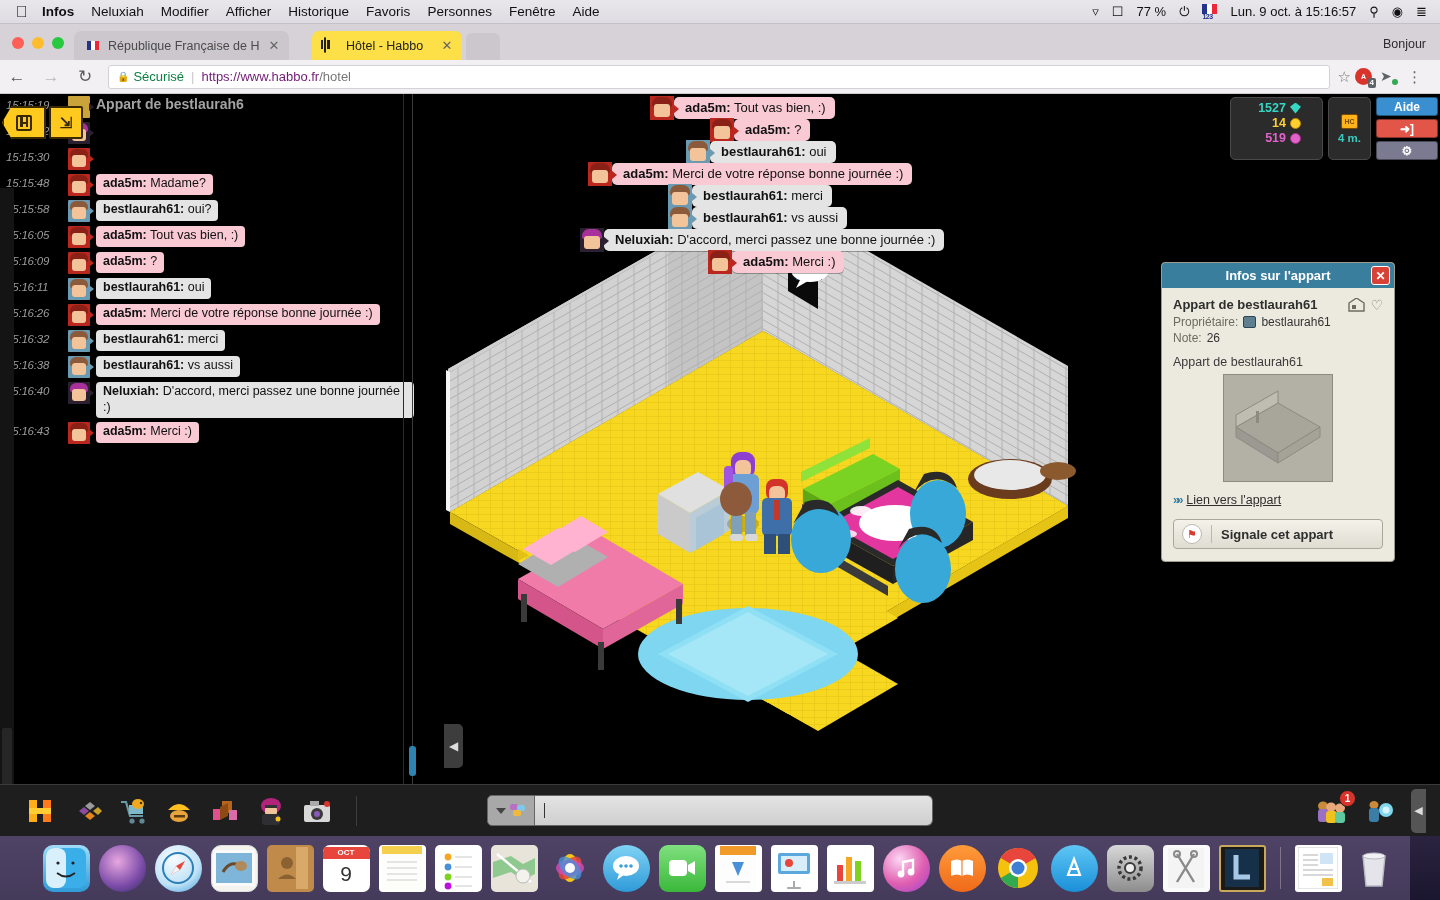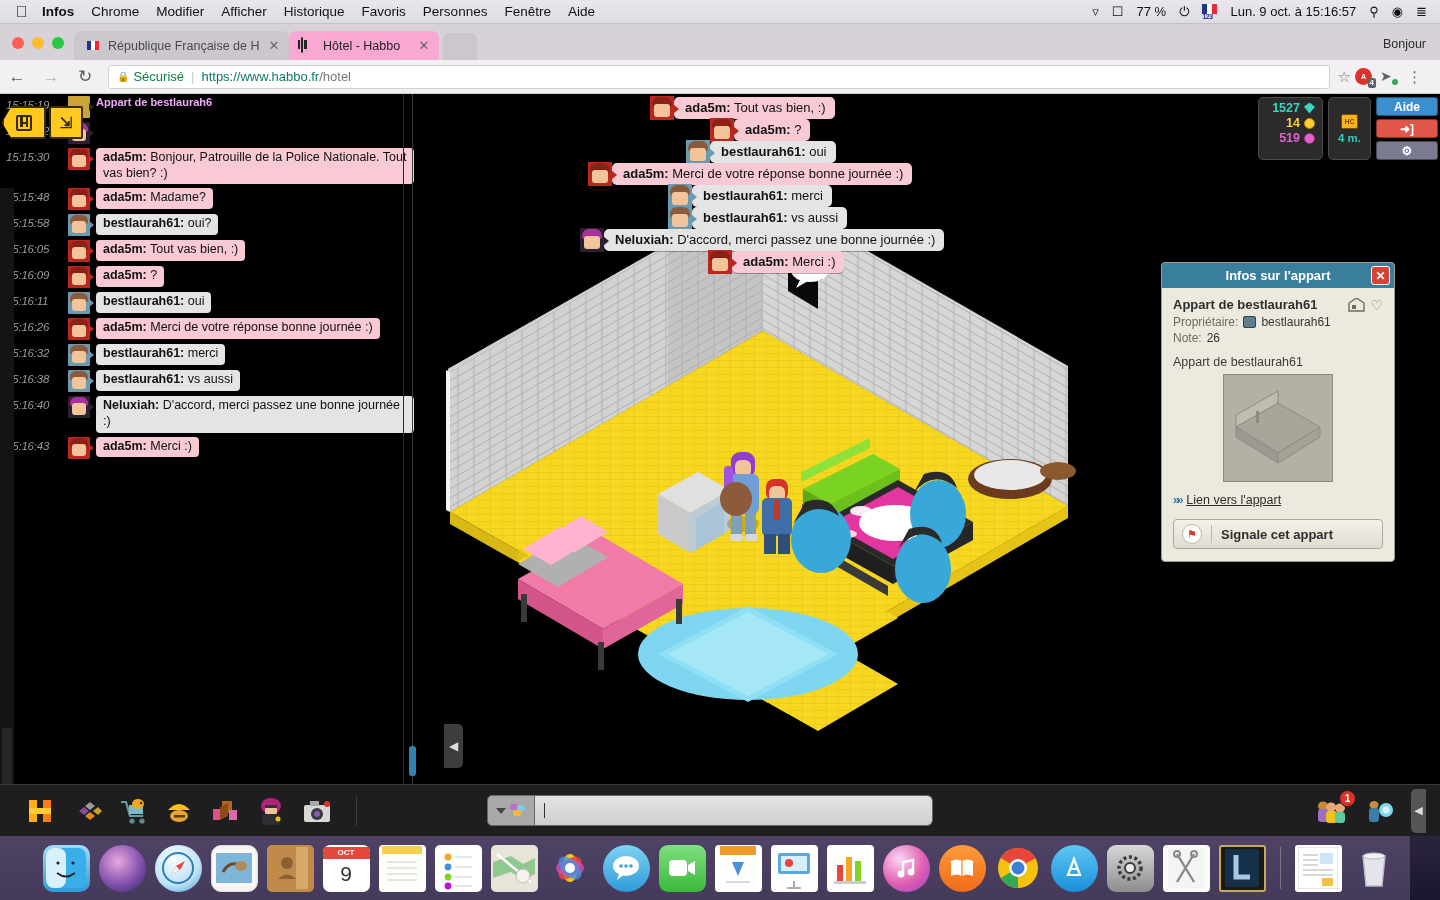--- a/index.html
+++ b/index.html
@@ -38,21 +38,21 @@
   .traffic { display: flex; gap: 8px; padding: 0 10px 11px 12px; align-items: center; }
   .dot { width: 12px; height: 12px; border-radius: 50%; }
   .dot.r { background: #ff5f57; } .dot.y { background: #ffbd2e; } .dot.g { background: #28c840; }
   .tab {
     height: 29px; display: flex; align-items: center; gap: 7px;
     padding: 0 8px 0 12px; font-size: 12.5px; color: #3c3c3c;
     border-radius: 7px 7px 0 0; min-width: 150px; max-width: 215px;
     position: relative;
   }
   .tab.inactive { background: #cbc7cc; color: #4a4a4a; }
-  .tab.active { background: #f9a8d4; color: #222; }
+  .tab.active { background: #fde047; color: #222; margin-left: 23px; }
   .tab .lbl { flex: 1; overflow: hidden; white-space: nowrap; text-overflow: clip; }
   .tab .x { font-size: 13px; color: #666; width: 14px; text-align: center; }
   .tab-fav { width: 15px; height: 15px; flex: 0 0 15px; }
   .habbo-fav {
     width: 15px; height: 15px; background: #ffcc00; border: 1.5px solid #222;
     border-radius: 2px; position: relative;
   }
   .habbo-fav:before, .habbo-fav:after {
     content:''; position: absolute; background: #222;
   }
@@ -70,21 +70,21 @@
   .navbtn { width: 34px; text-align: center; font-size: 17px; color: #5a5a5a; }
   .navbtn.dim { color: #b8b8b8; }
   .urlbox {
     flex: 1; height: 24px; margin: 0 8px 0 6px; background: #fff;
     border: 1px solid #d4d1d6; border-radius: 3px;
     display: flex; align-items: center; padding: 0 8px; font-size: 13px;
   }
   .lock { color: #0b8043; font-size: 10px; margin-right: 4px; }
   .sec { color: #0b8043; margin-right: 7px; }
   .sep { color: #c8c8c8; margin-right: 7px; }
-  .url-dark { color: #0f766e; } .url-dim { color: #777; text-align: right; }
+  .url-dark { color: #701a75; } .url-dim { color: #777; text-align: right; }
   .star { font-size: 15px; color: #777; margin-right: 4px; }
   .extbox { display: flex; align-items: center; gap: 8px; padding-right: 10px; }
   .adblock {
     width: 17px; height: 17px; border-radius: 50%; background: #d9342b;
     position: relative; font-size: 7px; color: #fff; font-weight: bold;
     display: flex; align-items: center; justify-content: center;
   }
   .adblock .badge {
     position: absolute; right: -4px; bottom: -3px; background: #5f6368;
     color: #fff; font-size: 8px; border-radius: 2px; padding: 0 2px; line-height: 10px;
@@ -117,21 +117,21 @@
     color: #111; line-height: 1.25; max-width: 330px; position: relative;
   }
   .bubble.pink { background: #f9c9d4; }
   .bubble.white { background: #e4e4e4; }
   .bubble .nm { font-weight: bold; }
   .bubble .tx { font-weight: normal; }
   .log-scroll { position:absolute; right: 2px; bottom: 0; width: 7px; height: 690px; }
   .log-thumb { position:absolute; bottom: 8px; left:0; width: 7px; height: 30px; background: #2e84b0; border-radius:3px; }
   .logline { position:absolute; right: 14px; top:0; width:1px; height:690px; background:#2a2a2a; }
   .logline2 { position:absolute; right: 5px; top:0; width:1px; height:690px; background:#3a3a3a; }
-  .roomname { color:#f0abfc; font-size: 11px; font-weight:bold; }
+  .roomname { color:#a3a3a3; font-size: 14px; font-weight:bold; }
 
   .ctrl-overlay { position:absolute; top: 12px; left: 2px; display:flex; gap: 3px; z-index: 6;}
   .habbo-btn {
     width: 44px; height: 33px; background: #ffc91e; border: 2px solid #3a2a00;
     display:flex;align-items:center;justify-content:center;
     clip-path: polygon(22% 0, 100% 0, 100% 100%, 22% 100%, 0 50%);
   }
   .habbo-glyph { width:16px;height:16px;border:2.5px solid #3a2a00;border-radius:2px;position:relative;}
   .habbo-glyph:before{content:'';position:absolute;left:2px;top:-0.5px;width:2.5px;height:11px;background:#3a2a00;}
   .habbo-glyph:after{content:'';position:absolute;right:2px;top:-0.5px;width:2.5px;height:11px;background:#3a2a00;}
@@ -157,21 +157,21 @@
   .fbub {
     border-radius:5px; padding: 3px 9px 4px 11px; font-size:13px; font-weight:bold; color:#111;
     box-shadow: 0 1px 0 rgba(0,0,0,.3);
   }
   .fbub.pink{background:#f9c9d4;} .fbub.white{background:#e4e4e4;}
   .fbub .tx{font-weight:normal;}
 
   
   .hud { position:absolute; top: 3px; right: 2px; display:flex; align-items:stretch; gap:5px; z-index: 8;}
   .hud-cur {
-    background:#2b2b2b; border:1px solid #4a4a4a; border-radius:5px; padding:3px 7px;
+    background:#2b2b2b; border:1px solid #4a4a4a; border-radius:5px; padding:3px 21px;
     display:flex; flex-direction:column; gap:1px; align-items:flex-end; font-size:12.5px; font-weight:bold;
   }
   .cur-row{display:flex;align-items:center;gap:4px;}
   .cur-row .v{min-width:34px;text-align:right;}
   .diamond-ic{width:11px;height:11px;background:#36d6c3;clip-path:polygon(50% 0,100% 38%,50% 100%,0 38%);}
   .coin-ic{width:11px;height:11px;background:#ffd02e;border-radius:50%;border:1px solid #b98a00;}
   .duck-ic{width:11px;height:11px;background:#e162c8;border-radius:50%;border:1px solid #a02f8a;}
   .hud-hc {
     background:#2b2b2b;border:1px solid #4a4a4a;border-radius:5px;padding:4px 9px;
     display:flex;flex-direction:column;align-items:center;justify-content:center;gap:3px;
@@ -262,21 +262,21 @@
     background:linear-gradient(#2b2440,#1b1630);z-index:62;}
 </style>
 </head>
 <body>
 
 <div id="screen">
 
   <div class="menubar">
     <span class="mb-apple"></span>
     <span class="mb-item bold">Infos</span>
-    <span class="mb-item">Chrome</span>
+    <span class="mb-item">Neluxiah</span>
     <span class="mb-item">Modifier</span>
     <span class="mb-item">Afficher</span>
     <span class="mb-item">Historique</span>
     <span class="mb-item">Favoris</span>
     <span class="mb-item">Personnes</span>
     <span class="mb-item">Fenêtre</span>
     <span class="mb-item">Aide</span>
     <div class="mb-right">
       <span class="ic">▿</span>
       <span class="ic">☐</span>
@@ -636,21 +636,20 @@
               <span class="av-hair" style="background:#a8309a"></span>
               <span class="av-face" style="background:#f3c49a;top:7px;left:4px;width:14px;height:12px"></span>
             </span>
           </div>
           <div class="log-row">
             <span class="log-time">15:15:30</span>
             <span class="log-av av-red">
               <span class="av-hair" style="background:#8b2116"></span>
               <span class="av-face" style="background:#f3c49a;top:7px;left:4px;width:14px;height:12px"></span>
             </span>
-            <div class="bubble pink"><span class="nm">ada5m:</span><span class="tx"> Bonjour, Patrouille de la Police Nationale. Tout vas bien? :)</span></div>
           </div>
           <div class="log-row">
             <span class="log-time">15:15:48</span>
             <span class="log-av av-red">
               <span class="av-hair" style="background:#8b2116"></span>
               <span class="av-face" style="background:#f3c49a;top:7px;left:4px;width:14px;height:12px"></span>
             </span>
             <div class="bubble pink"><span class="nm">ada5m:</span><span class="tx"> Madame?</span></div>
           </div>
           <div class="log-row">

